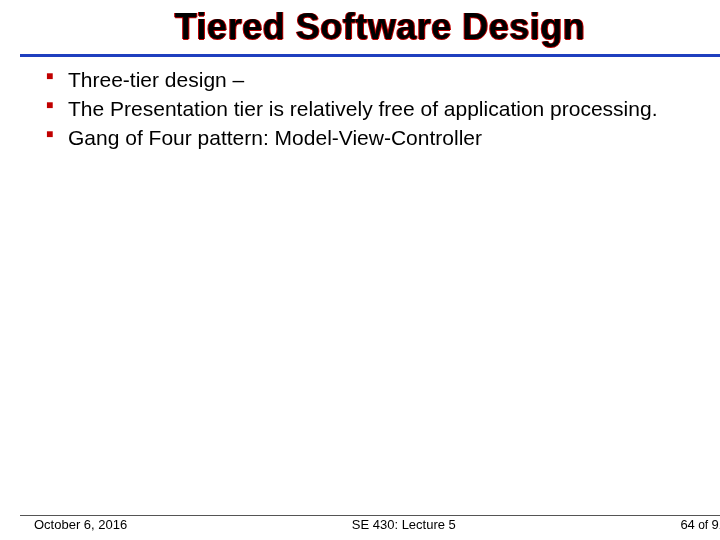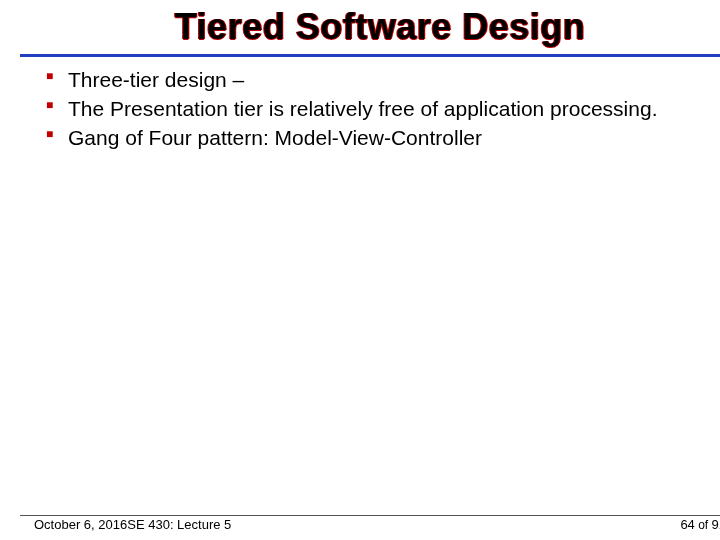--- a/index.html
+++ b/index.html
@@ -7,21 +7,21 @@
   .slide { position: relative; width: 720px; height: 540px; padding: 0 18px; margin-left: 20px; }
   .title { text-align: center; font-size: 36px; color: #000; padding-top: 6px; padding-bottom: 6px; letter-spacing: 0.5px; text-shadow: 1px 0 0 #c00000, -1px 0 0 #c00000, 0 1px 0 #c00000; }
   .rule { border: none; border-top: 3px solid #1f3fbf; margin: 0 -18px 10px -18px; }
   .body { padding: 0 0 0 6px; }
   ul.bullets { list-style: none; }
   ul.bullets li { position: relative; padding-left: 24px; font-size: 21px; line-height: 1.28; color: #000; margin-bottom: 2px; }
   ul.bullets li::before { content: "■"; position: absolute; left: 2px; top: 2px; font-size: 12px; color: #c00000; }
   .footer { position: absolute; left: 0; right: 0; bottom: 8px; display: flex; align-items: baseline; font-size: 13px; color: #000; padding: 0 14px; }
   .footer-rule { position: absolute; left: 0; right: 0; bottom: 24px; border-top: 1px solid #555; }
   .footer .left { flex: 0 0 auto; }
-  .footer .center { flex: 1 1 auto; }
+  .footer .center { flex: 1 1 auto; text-align: center; }
   .footer .right { flex: 0 0 auto; }
   .of { font-size: 12px; text-align: center; }
 </style>
 </head>
 <body>
 
 <div class="slide">
 
   <h1 class="title">Tiered Software Design</h1>
   <hr class="rule">

